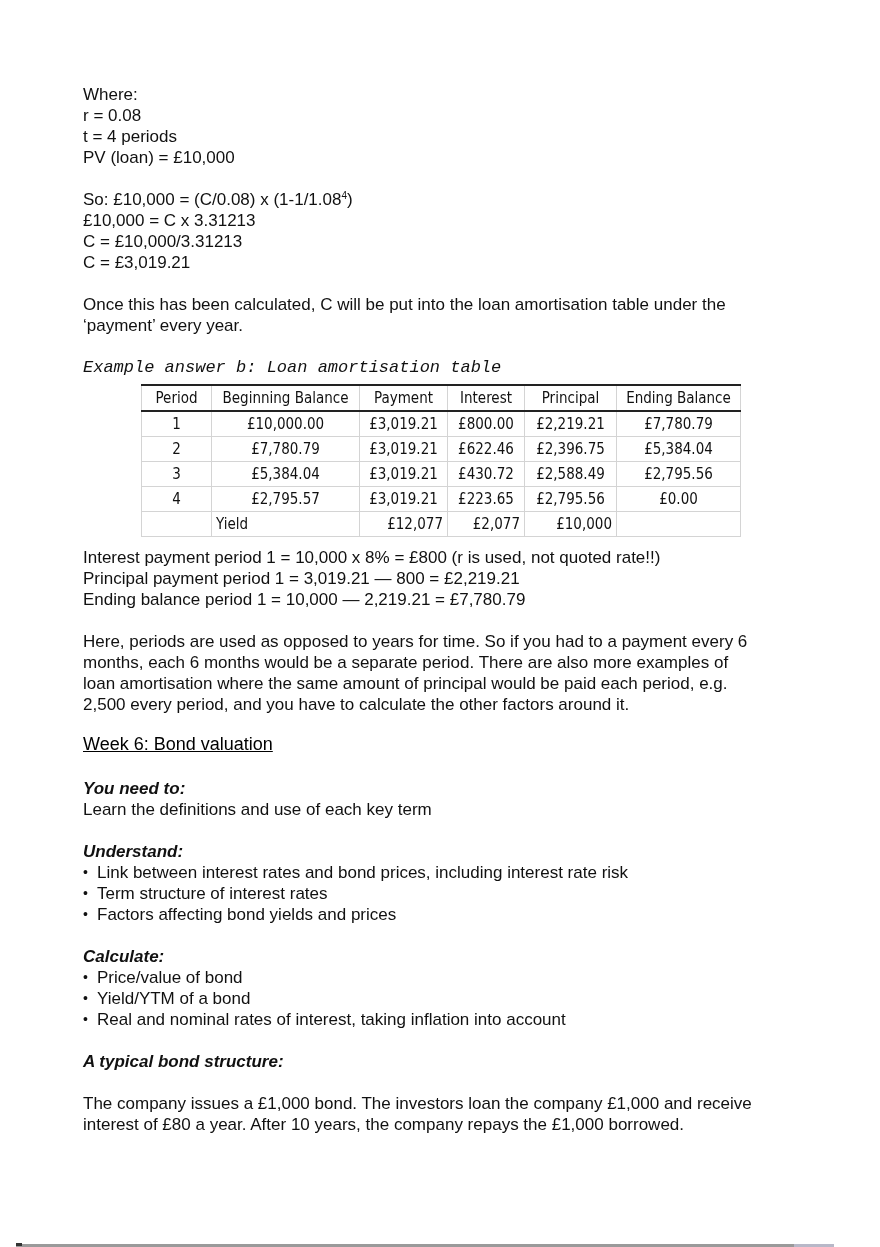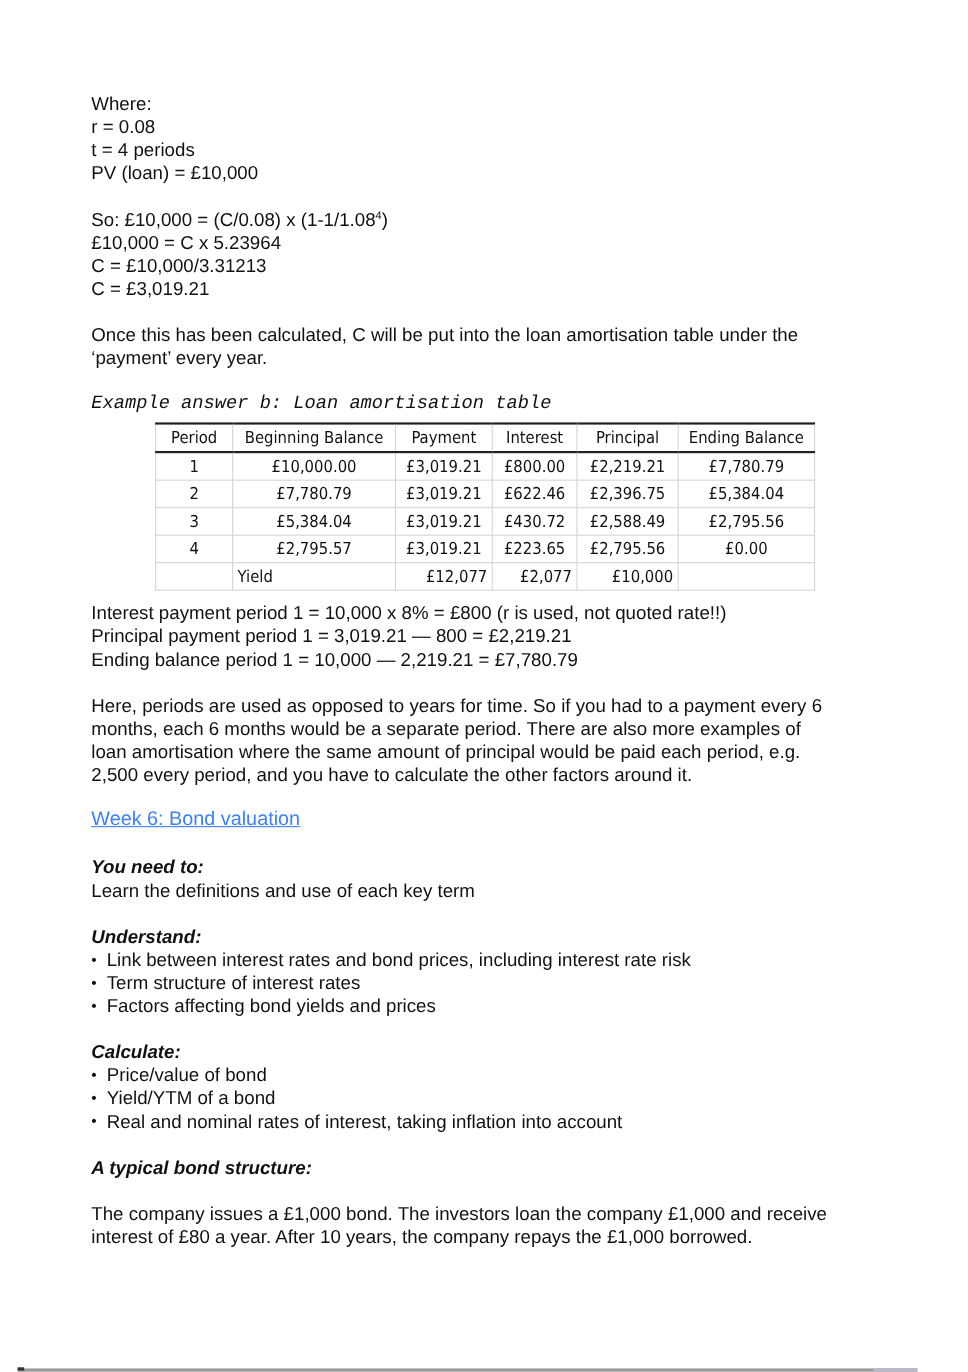--- a/index.html
+++ b/index.html
@@ -4,21 +4,21 @@
   <style>
     html, body { margin: 0; padding: 0; background: #ffffff; }
     body { width: 880px; height: 1247px; position: relative; overflow: hidden;
            font-family: "Liberation Sans", sans-serif; color: #111; }
     .page { position: absolute; left: 83px; top: 84px; width: 720px; font-size: 17px; line-height: 21px; }
     .line { display: block; white-space: nowrap; }
     .gap { height: 21px; }
     .italic { font-style: italic; font-family: Liberation Mono, monospace; }
     .bolditalic { font-style: italic; font-weight: bold; }
     sup { font-size: 10px; line-height: 0; vertical-align: 6px; }
-    .link { color: #3b82f6; text-decoration: underline; font-size: 18px; }
+    .link { color: #000000; text-decoration: underline; font-size: 18px; }
     .bullet { display: flex; }
     .bullet .dot { width: 14px; flex: none; font-size: 14px; }
     .tbl-wrap { margin-left: 58px; margin-top: 6px; margin-bottom: 10px; }
     table { border-collapse: collapse; font-family: "DejaVu Sans Condensed", "DejaVu Sans", sans-serif;
             font-size: 15px; line-height: 20px; color: #111; }
     table td, table th { border: 1px solid #d4d4d4; padding: 2px 4px; font-weight: normal; }
     thead th { border-top: 2px solid #222; border-bottom: 2px solid #222; border-left: 1px solid #d4d4d4; border-right:1px solid #d4d4d4; }
     .c { text-align: center; margin-top: 36px; }
     .r { text-align: right; }
     .l { text-align: left; }
@@ -33,21 +33,21 @@
 
 <div class="page">
 
   <span class="line">Where:</span>
   <span class="line">r = 0.08</span>
   <span class="line">t = 4 periods</span>
   <span class="line">PV (loan) = £10,000</span>
   <div class="gap"></div>
 
   <span class="line"><span>So: £10,000 = (C/0.08) x (1-1/1.08</span><sup>4</sup><span>)</span></span>
-  <span class="line">£10,000 = C x 5.23964</span>
+  <span class="line">£10,000 = C x 3.31213</span>
   <span class="line">C = £10,000/3.31213</span>
   <span class="line">C = £3,019.21</span>
   <div class="gap"></div>
 
   <span class="line">Once this has been calculated, C will be put into the loan amortisation table under the</span>
   <span class="line">‘payment’ every year.</span>
   <div class="gap"></div>
 
   <span class="line italic">Example answer b: Loan amortisation table</span>
 

